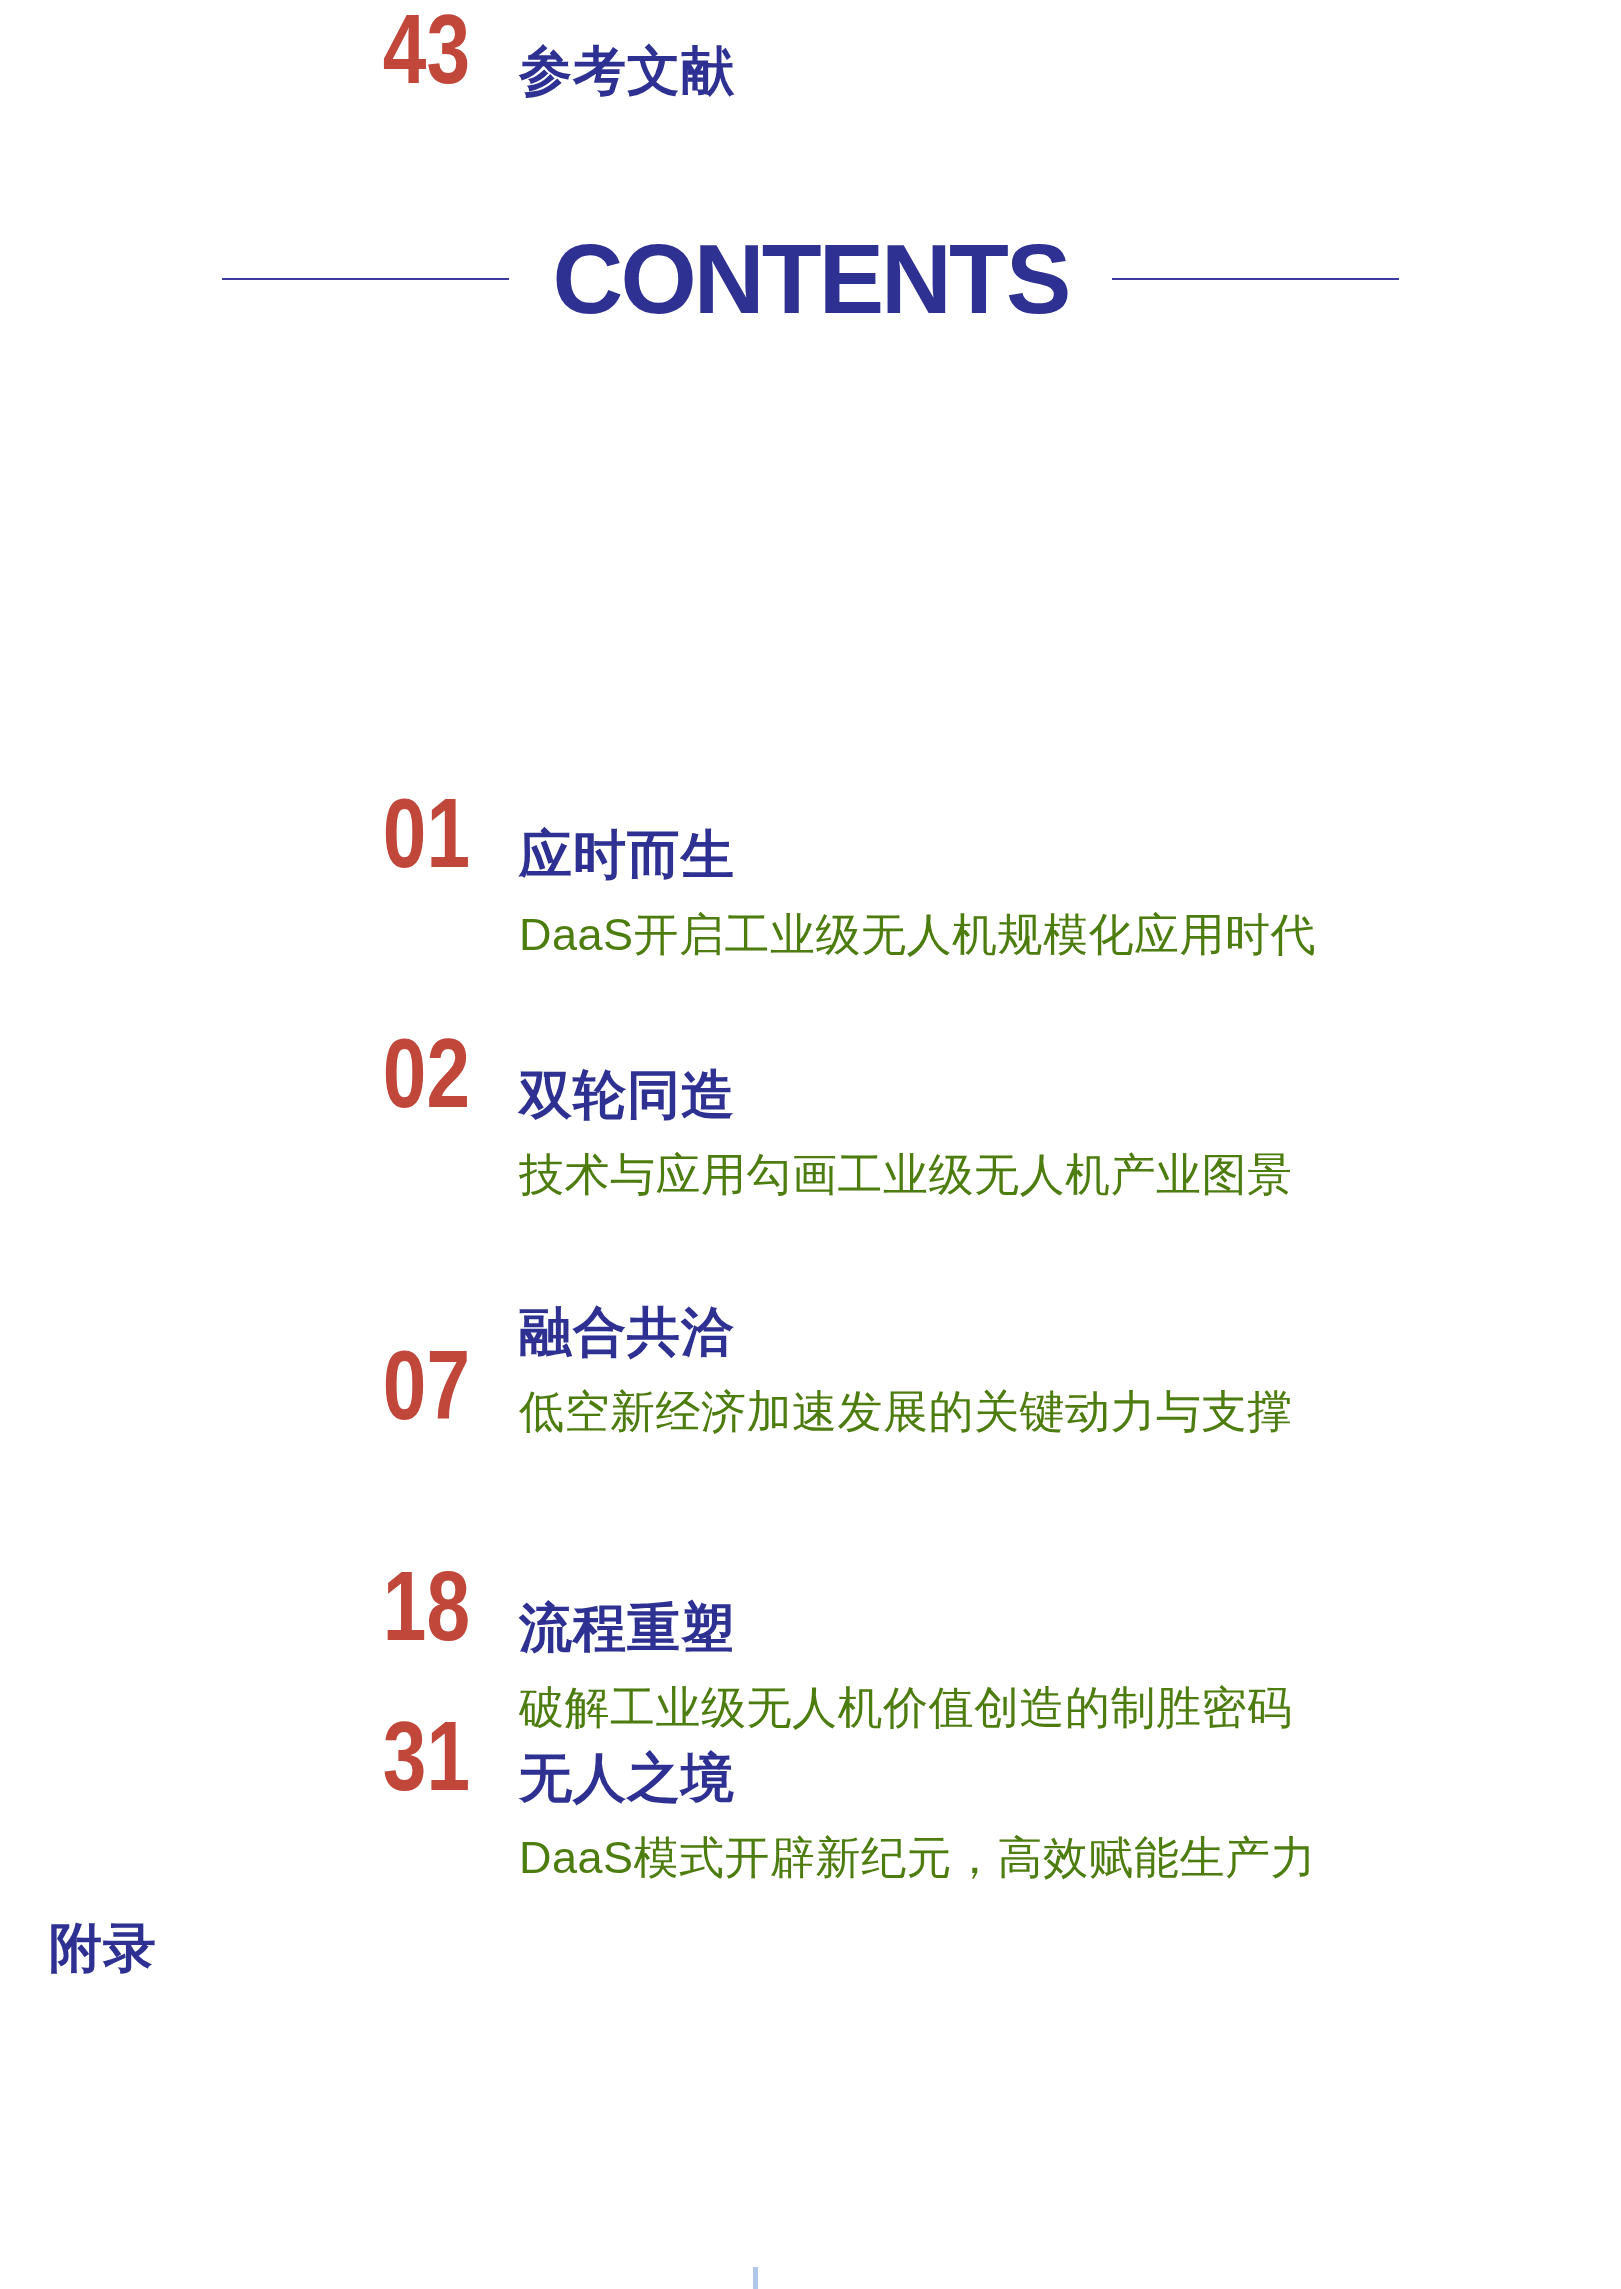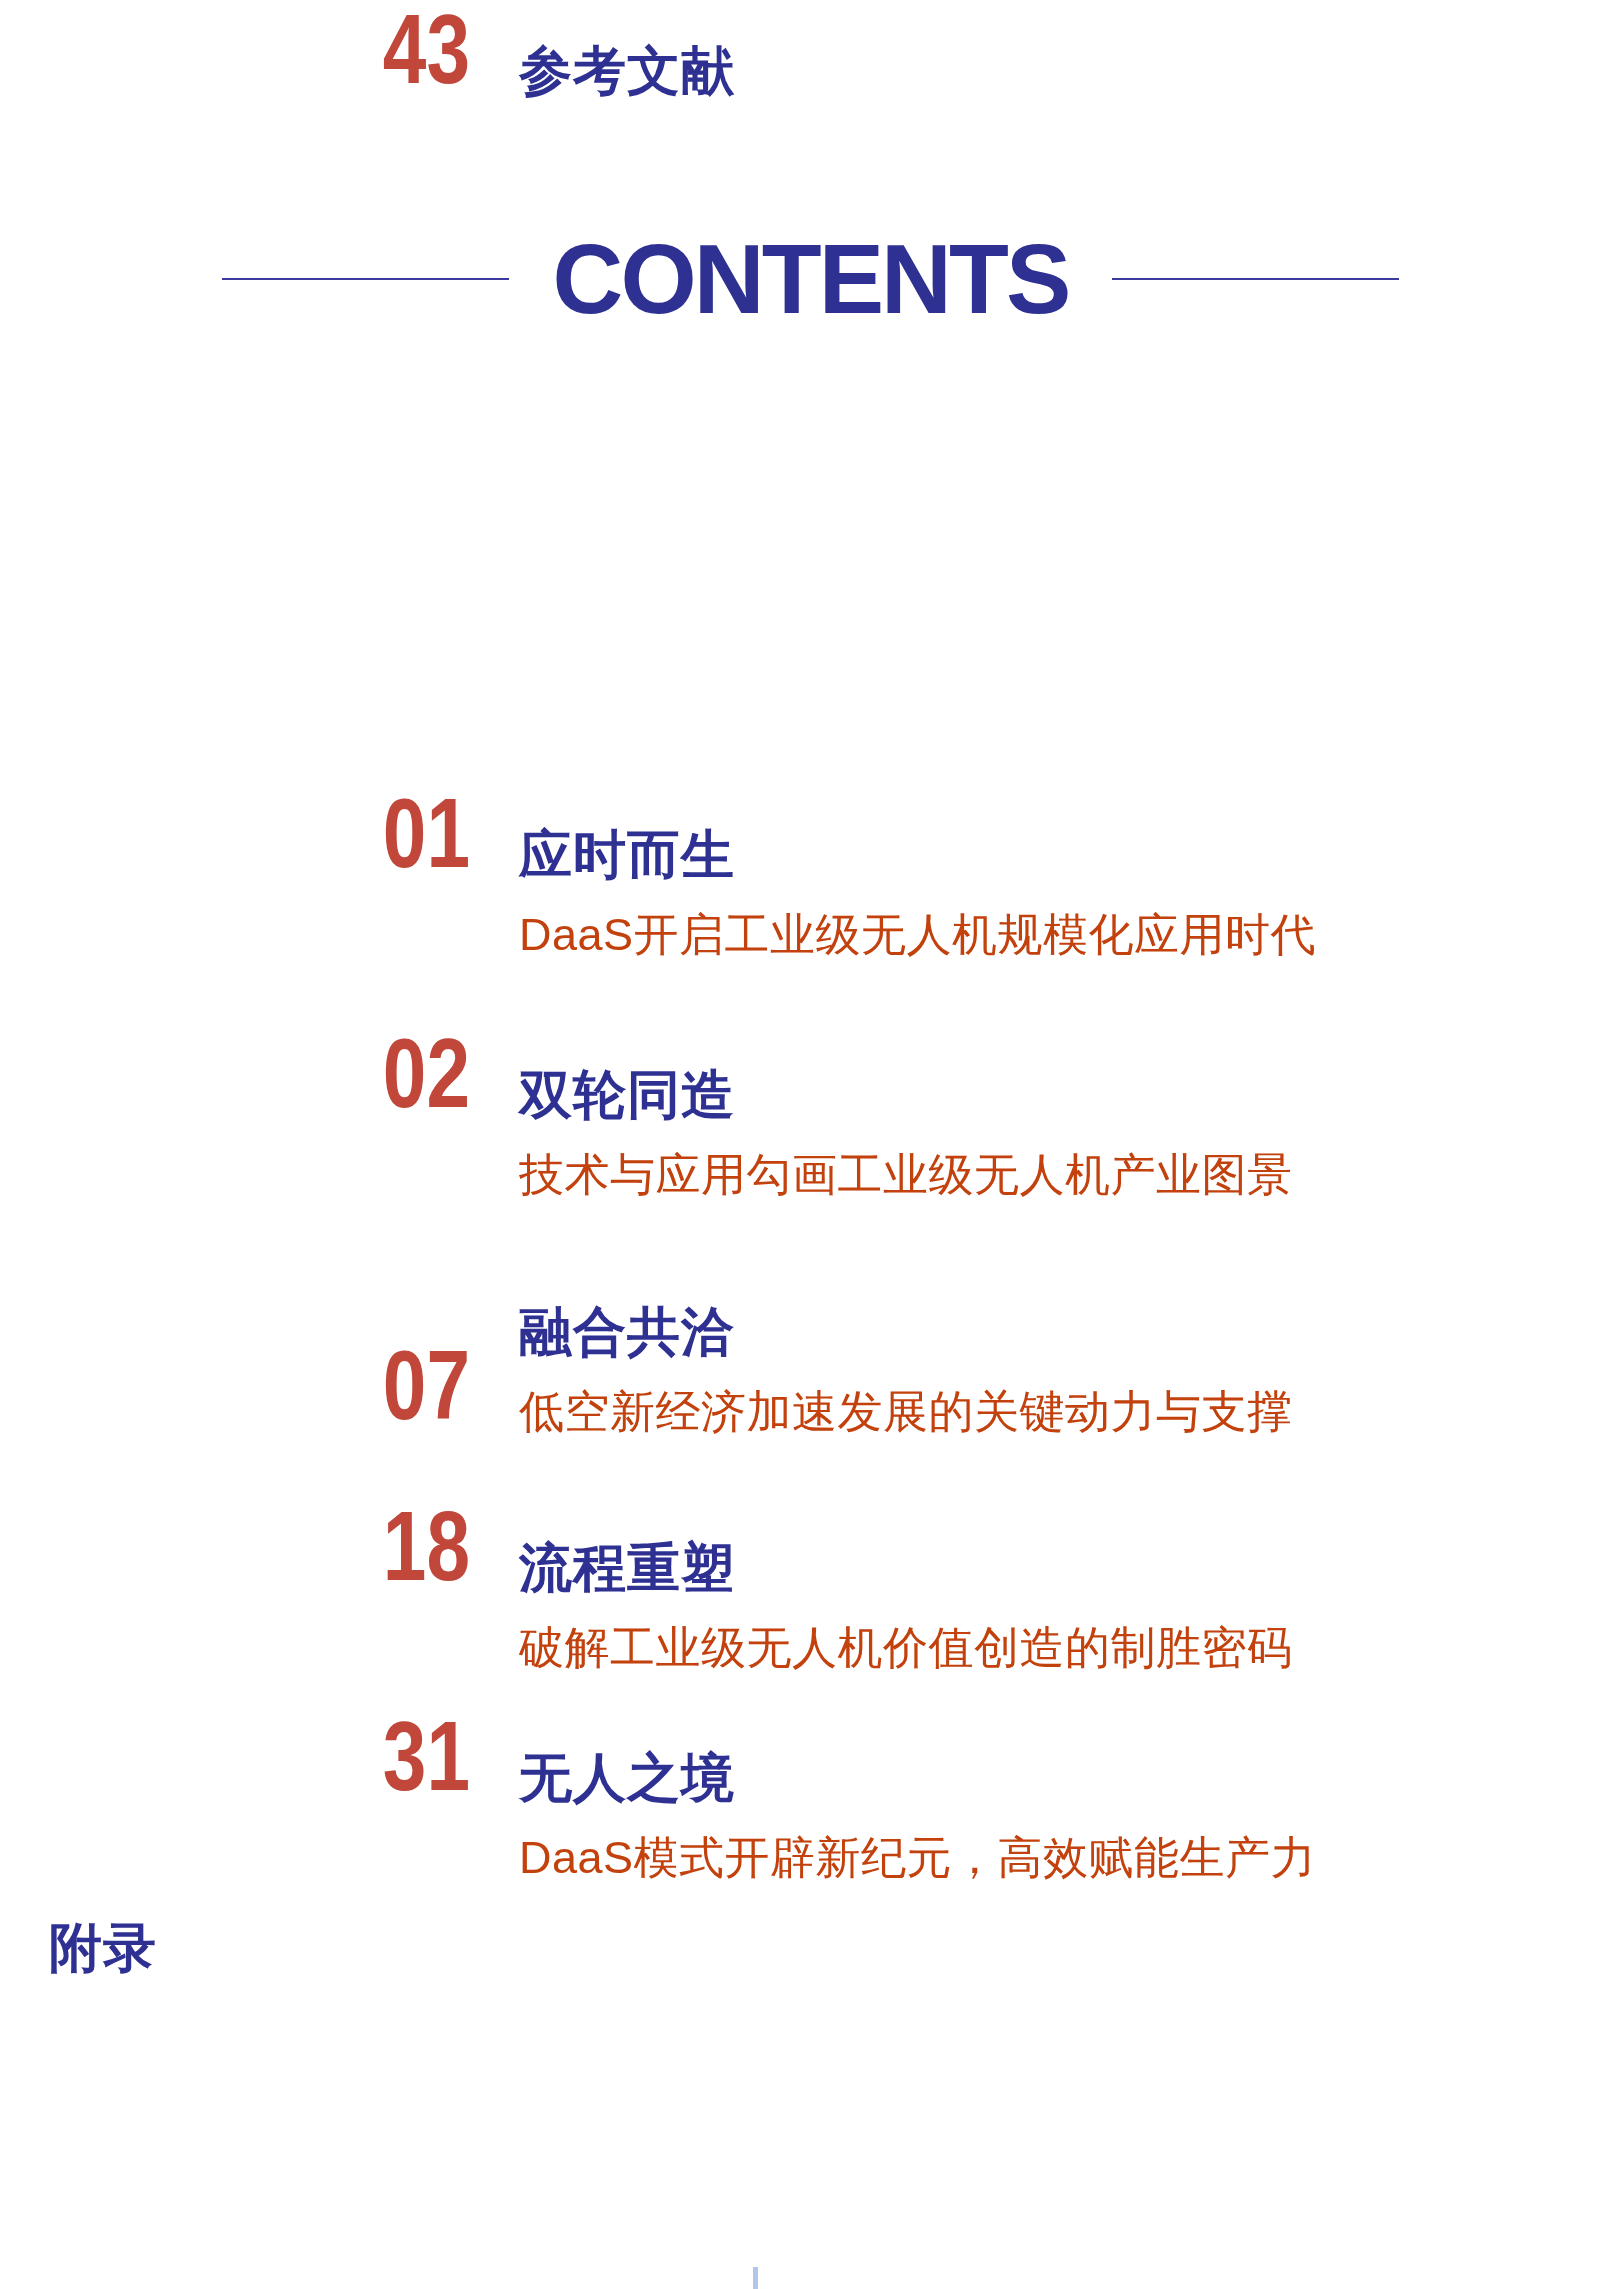--- a/index.html
+++ b/index.html
@@ -46,21 +46,21 @@
     position: absolute;
     left: 0;
     width: 100%;
     display: flex;
     align-items: flex-start;
   }
   .toc-entry:nth-of-type(1) { top: 539px; }
   .toc-entry:nth-of-type(2) { top: 784px; }
   .toc-entry:nth-of-type(3) { top: 1024px; }
   .toc-entry:nth-of-type(4) { top: 1261px; align-items: flex-end; }
-  .toc-entry:nth-of-type(5) { top: 1497px; }
+  .toc-entry:nth-of-type(5) { top: 1557px; }
   .toc-entry:nth-of-type(6) { top: 1707px; }
   .toc-entry:nth-of-type(7) { top: 1877px; }
 
   .num-box {
     width: 470px;          
     flex: 0 0 auto;
     text-align: right;
   }
   .page-num {
     display: inline-block;
@@ -85,21 +85,21 @@
     font-weight: bold;
     color: #2e3192;
     letter-spacing: 1px;
     white-space: nowrap;
   }
   .entry-subtitle {
     margin-top: 31px;
     font-size: 45px;
     line-height: 1;
     font-weight: normal;
-    color: #c2410c;
+    color: #4d7c0f;
     letter-spacing: 0.5px;
     white-space: nowrap;
   }
   .entry-subtitle:empty { display: none; }
 
   
   .bottom-mark {
     position: absolute;
     left: 753px;
     bottom: 0;

